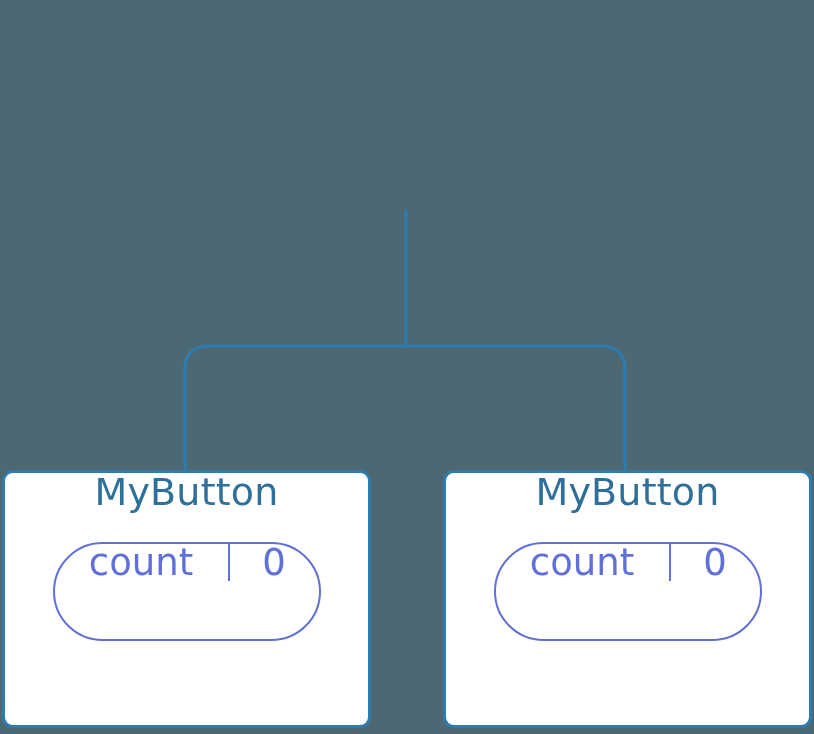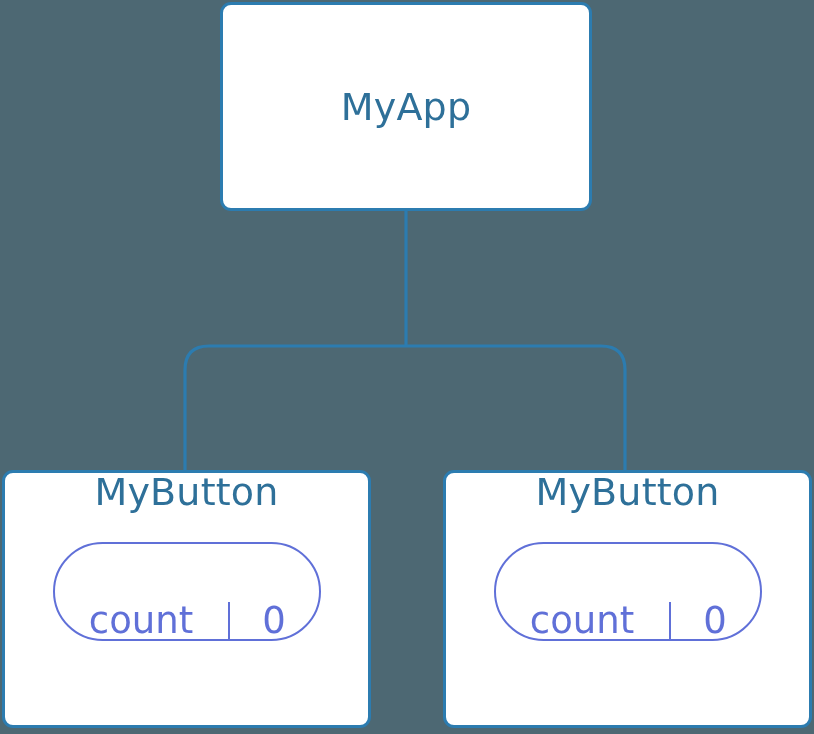--- a/index.html
+++ b/index.html
@@ -68,21 +68,21 @@
   .child-node .node-title {
   }
   
   .state-pill {
     margin-top: 31px;
     height: 99px;
     box-sizing: border-box;
     border: 2px solid #6070d8;
     border-radius: 56px;
     display: flex;
-    align-items: flex-end;
+    align-items: flex-start;
     background: #ffffff;
     overflow: hidden;
   }
   .pill-key,
   .pill-value {
     display: flex;
     align-items: center;
     justify-content: center;
     color: #6070d8;
     font-size: 37px;
@@ -102,23 +102,20 @@
 
 <div id="diagram-root">
 
   <svg id="edge-layer" viewBox="0 0 814 734">
 
     <path d="M 406 210 L 406 346" fill="none" stroke="#2c7cb0" stroke-width="3.2"></path>
     <path d="M 406 346 L 601 346 Q 625 346 625 370 L 625 470" fill="none" stroke="#2c7cb0" stroke-width="3.2" stroke-linecap="butt"></path>
     <path d="M 406 346 L 209 346 Q 185 346 185 370 L 185 470" fill="none" stroke="#2c7cb0" stroke-width="3.2" stroke-linecap="butt"></path>
   </svg>
 
-  <div class="node-box" id="node-myapp">
-    <div class="node-title">MyApp</div>
-  </div>
 
   <div class="node-box child-node" id="node-mybutton-0">
     <div class="node-title">MyButton</div>
     <div class="state-pill">
       <div class="pill-key">count</div>
       <div class="pill-value">0</div>
     </div>
   </div>
 
   <div class="node-box child-node" id="node-mybutton-1">

